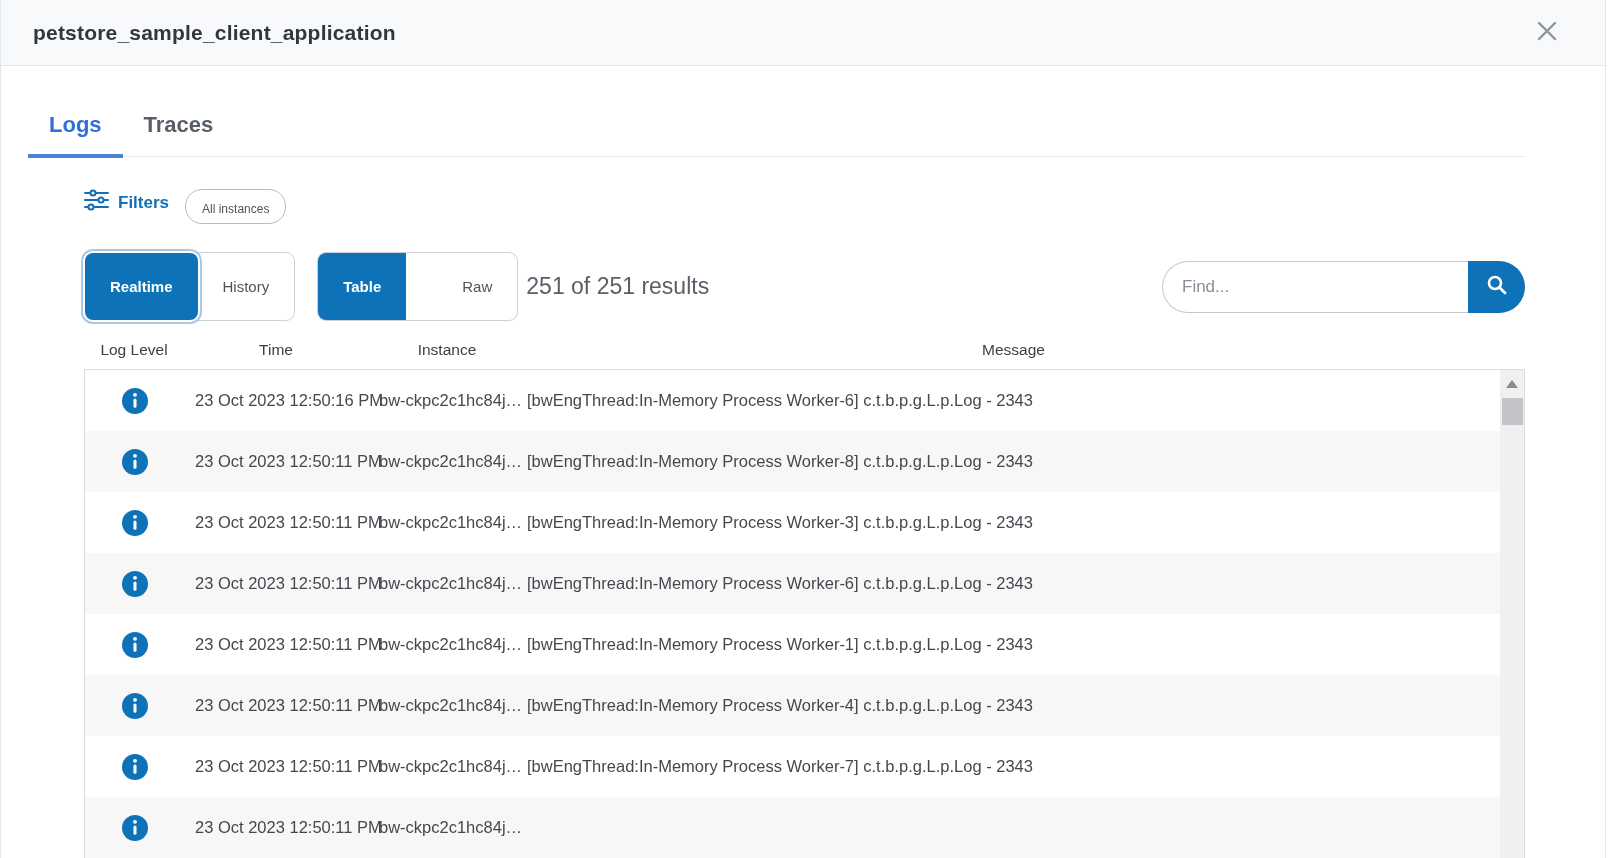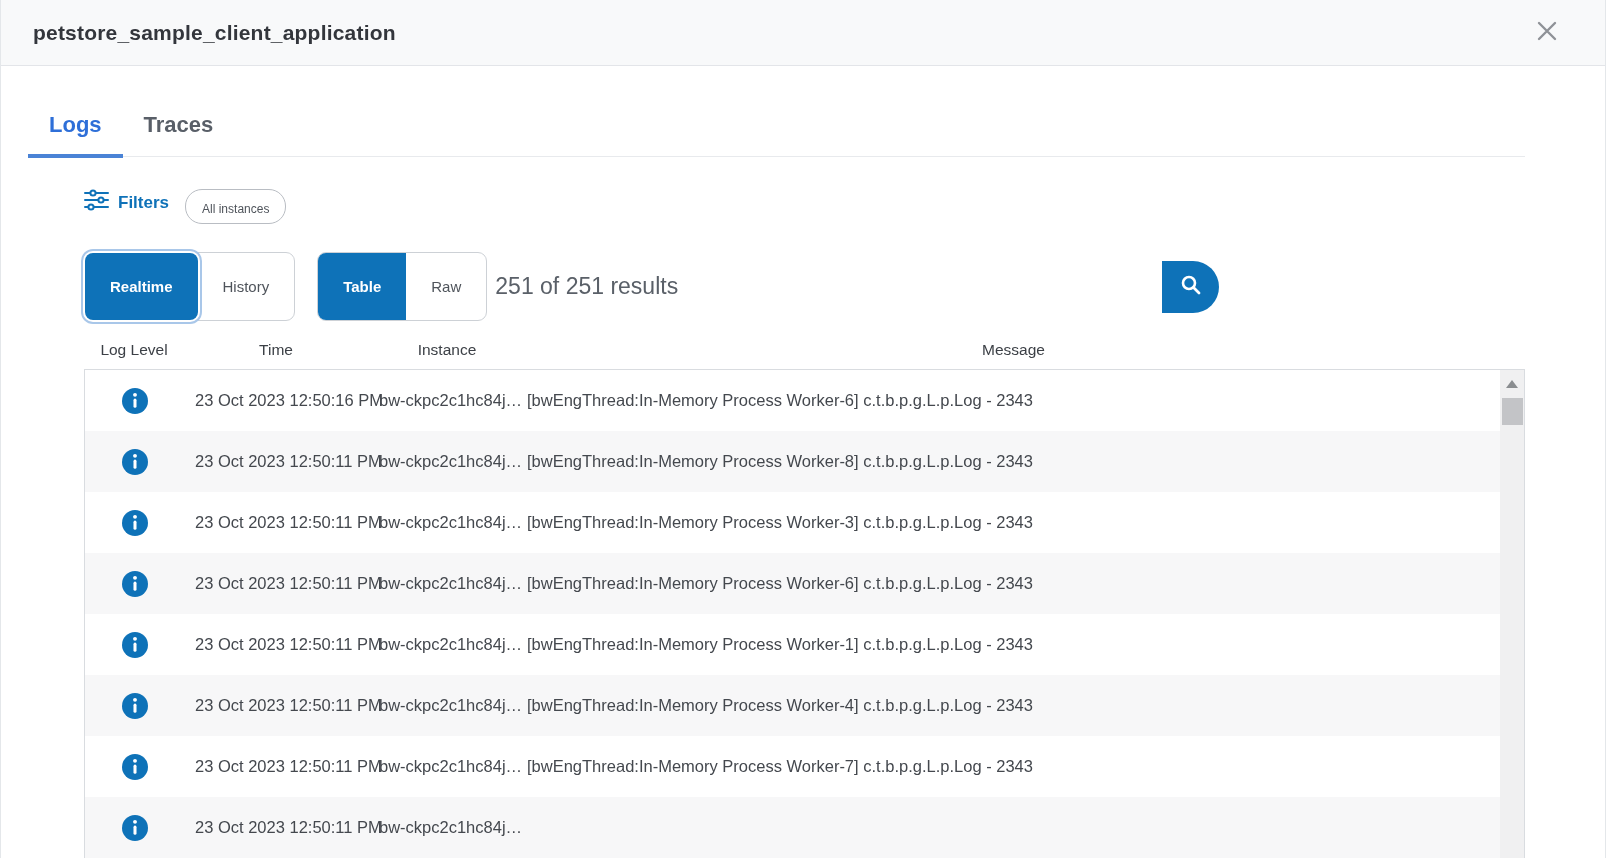--- a/index.html
+++ b/index.html
@@ -32,21 +32,21 @@
     padding:12px 16px 7px; font-size:12px; color:#4f545b; background:#fff; cursor:pointer; }
 
   
   .controls-row { margin-top:28px; display:flex; align-items:center; }
   .toggle-group { display:inline-flex; border:1px solid #cdd1d6; border-radius:9px; background:#fff; }
   .seg { padding:25px 25px; font-size:15px; color:#4f545b; cursor:pointer; background:transparent;
     border:none; font-family:inherit; white-space:nowrap; }
   .seg.active { background:#0e72b8; color:#fff; font-weight:bold; }
   .seg.focus-ring { border-radius:8px; box-shadow:0 0 0 2px #fff, 0 0 0 4px #a9c7e9; }
   .seg.active-left { border-radius:8px 0 0 8px; }
-  .group-2 { margin-left:22px; }
+  .group-2 { margin-left:22px;gap:31px; }
   .results-text { margin-left:8px; font-size:23px; color:#5a6068; }
 
   .search-wrap { margin-left:auto; display:flex; height:52px; width:363px; }
   .search-input { flex:1; border:1px solid #c6cace; border-right:none; border-radius:26px 0 0 26px;
     padding:0 14px 0 19px; font-size:17px; color:#43474d; outline:none; font-family:inherit; }
   .search-input::placeholder { color:#8a9097; }
   .search-btn { width:57px; background:#0e72b8; border:none; border-radius:0 26px 26px 0;
     display:flex; align-items:center; justify-content:center; cursor:pointer; }
 
   
@@ -117,20 +117,21 @@
         <button class="seg active focus-ring">Realtime</button>
         <button class="seg">History</button>
       </div>
       <div class="toggle-group group-2">
         <button class="seg active active-left">Table</button>
         <button class="seg">Raw</button>
       </div>
       <div class="results-text">251 of 251 results</div>
 
       <div class="search-wrap">
+        <input class="search-input" type="text" placeholder="Find..." style="">
         <button class="search-btn">
           <span>
             <svg width="24" height="24" viewBox="0 0 24 24">
               <circle cx="10" cy="10" r="6" stroke="#fff" stroke-width="2.6" fill="none"></circle>
               <line x1="14.5" y1="14.5" x2="20" y2="20" stroke="#fff" stroke-width="2.8" stroke-linecap="round"></line>
             </svg>
           </span>
         </button>
       </div>
     </div>

